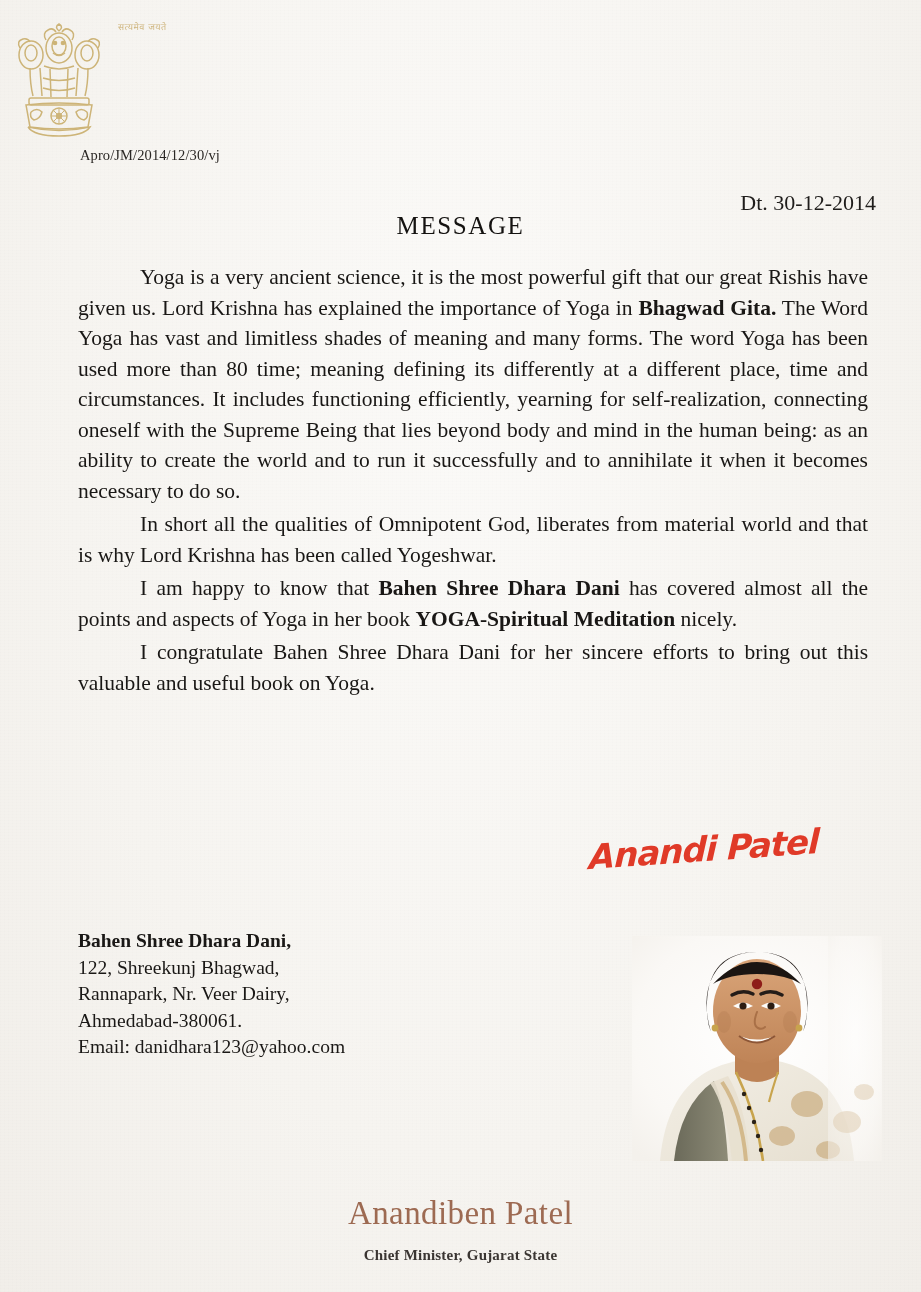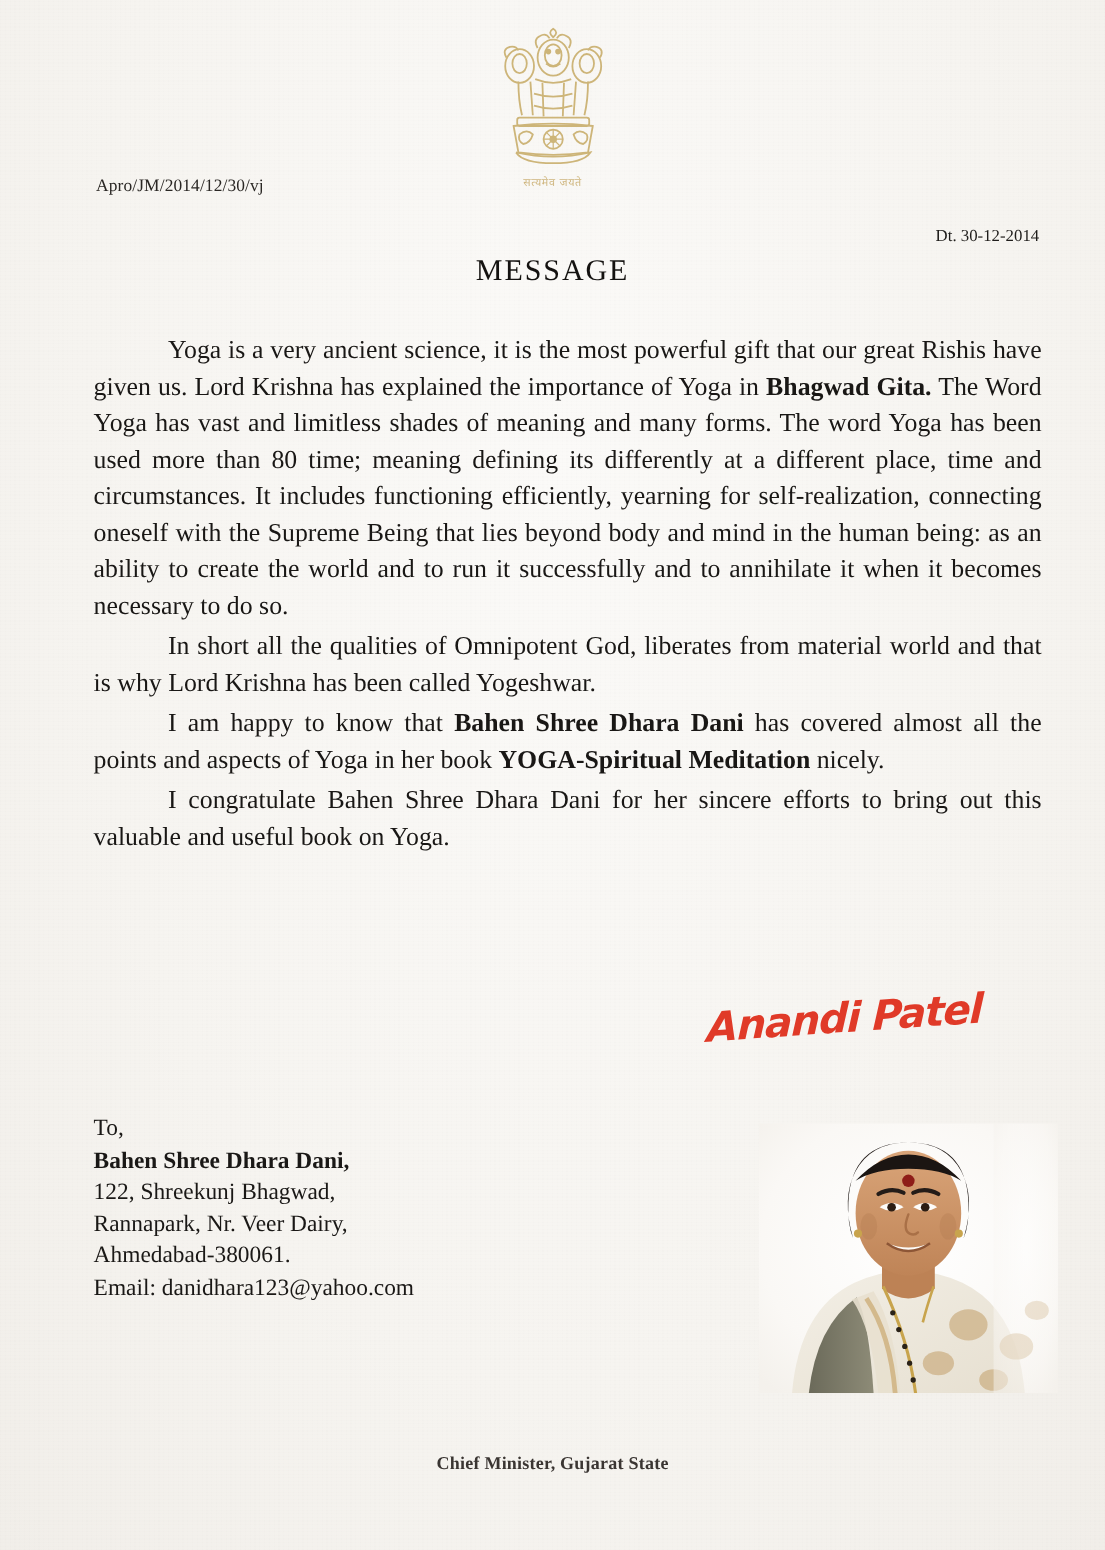--- a/index.html
+++ b/index.html
@@ -33,22 +33,22 @@
       repeating-linear-gradient(0deg, rgba(0,0,0,.012) 0px, rgba(0,0,0,.012) 1px, rgba(255,255,255,0) 1px, rgba(255,255,255,0) 3px),
       repeating-linear-gradient(90deg, rgba(0,0,0,.010) 0px, rgba(0,0,0,.010) 1px, rgba(255,255,255,0) 1px, rgba(255,255,255,0) 4px);
   }
 
   
   .emblem-wrap {
     position: absolute;
     left: 0; right: 0;
     top: 22px;
     display: flex;
-    flex-direction: column;
-    align-items: center;
+    flex-direction: row;
+    align-items: flex-start;
   }
   .emblem-svg { display: block; }
   .emblem-motto {
     font-size: 9px;
     letter-spacing: .5px;
     color: #c9b municipal;
     color: #c8ab6b;
     opacity: .85;
     margin-top: -2px;
     font-family: "DejaVu Sans", sans-serif;
@@ -58,43 +58,43 @@
   .ref-no {
     position: absolute;
     left: 80px;
     top: 147px;
     font-size: 14.5px;
     letter-spacing: .1px;
     color: #2a2724;
   }
   .date-line {
     position: absolute;
-    right: 55px;
+    right: 45px;
     top: 190px;
-    font-size: 14px;
+    font-size: 22px;
     color: #1f1d1b;
   }
 
   
   .title {
     position: absolute;
     left: 0; right: 0;
     top: 212px;
     text-align: center;
     font-size: 25px;
     font-weight: normal;
     letter-spacing: 1.6px;
     color: #141210;
   }
 
   
   .body-block {
     position: absolute;
     left: 78px;
-    top: 276px;
+    top: 262px;
     width: 790px;
   }
   .para {
     margin: 0 0 3px 0;
     text-align: justify;
     text-justify: inter-word;
     font-size: 21.5px;
     line-height: 30.5px;
     text-indent: 62px;
     color: #191715;
@@ -239,21 +239,20 @@
       <div class="para"><span>In short all the qualities of Omnipotent God, liberates from material world and that is why Lord Krishna has been called Yogeshwar.</span></div>
       <div class="para"><span>I am happy to know that </span><b>Bahen Shree Dhara Dani</b><span> has covered almost all the points and aspects of Yoga in her book </span><b>YOGA-Spiritual Meditation</b><span> nicely.</span></div>
       <div class="para"><span>I congratulate Bahen Shree Dhara Dani for her sincere efforts to bring out this valuable and useful book on Yoga.</span></div>
     </div>
 
   <div class="sign-area">
     <div class="signature" style="color: rgb(224, 58, 40);">Anandi Patel</div>
   </div>
 
   <div class="address">
-    <span class="lbl">To,</span>
     <span class="lbl strong">Bahen Shree Dhara Dani,</span>
     <span class="lbl">122, Shreekunj Bhagwad,</span>
     <span class="lbl">Rannapark, Nr. Veer Dairy,</span>
     <span class="lbl">Ahmedabad-380061.</span>
     <span class="lbl">Email: danidhara123@yahoo.com</span>
   </div>
 
   <div class="portrait">
     <svg width="250" height="225" viewBox="0 0 250 225">
       <defs>
@@ -332,15 +331,16 @@
       </g>
 
       <circle cx="83" cy="92" r="3.4" fill="#c8a44d"></circle>
       <circle cx="167" cy="92" r="3.4" fill="#c8a44d"></circle>
 
       <rect x="196" y="0" width="54" height="225" fill="url(#bgFade)" opacity=".55"></rect>
     </svg>
   </div>
 
   <div class="footer">
+    <div class="footer-name" style="color: rgb(157, 106, 82);">Anandiben Patel</div>
     <div class="footer-role">Chief Minister, Gujarat State</div>
   </div>
 </div>
 
 </body></html>

